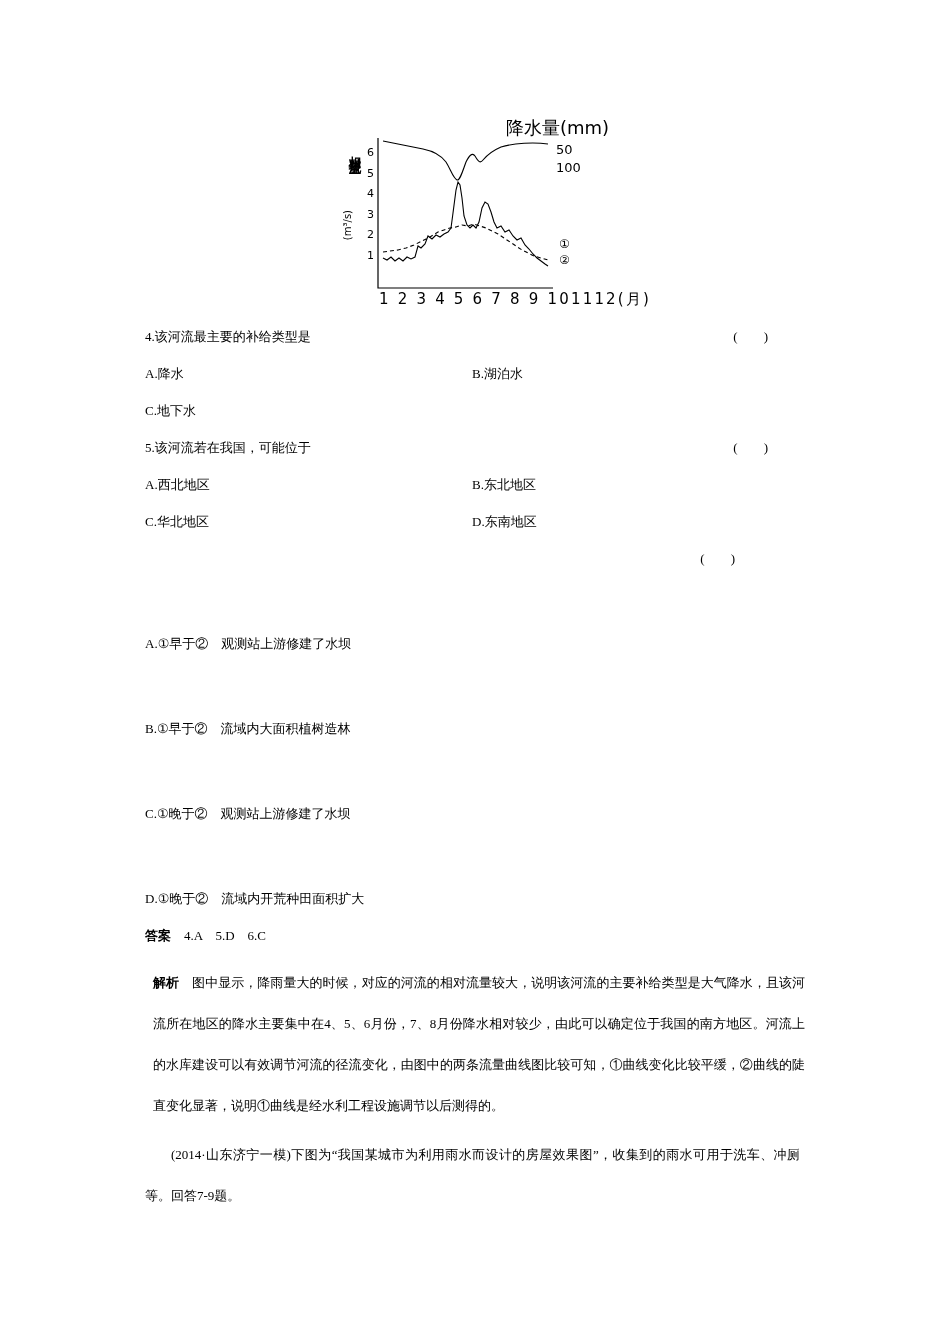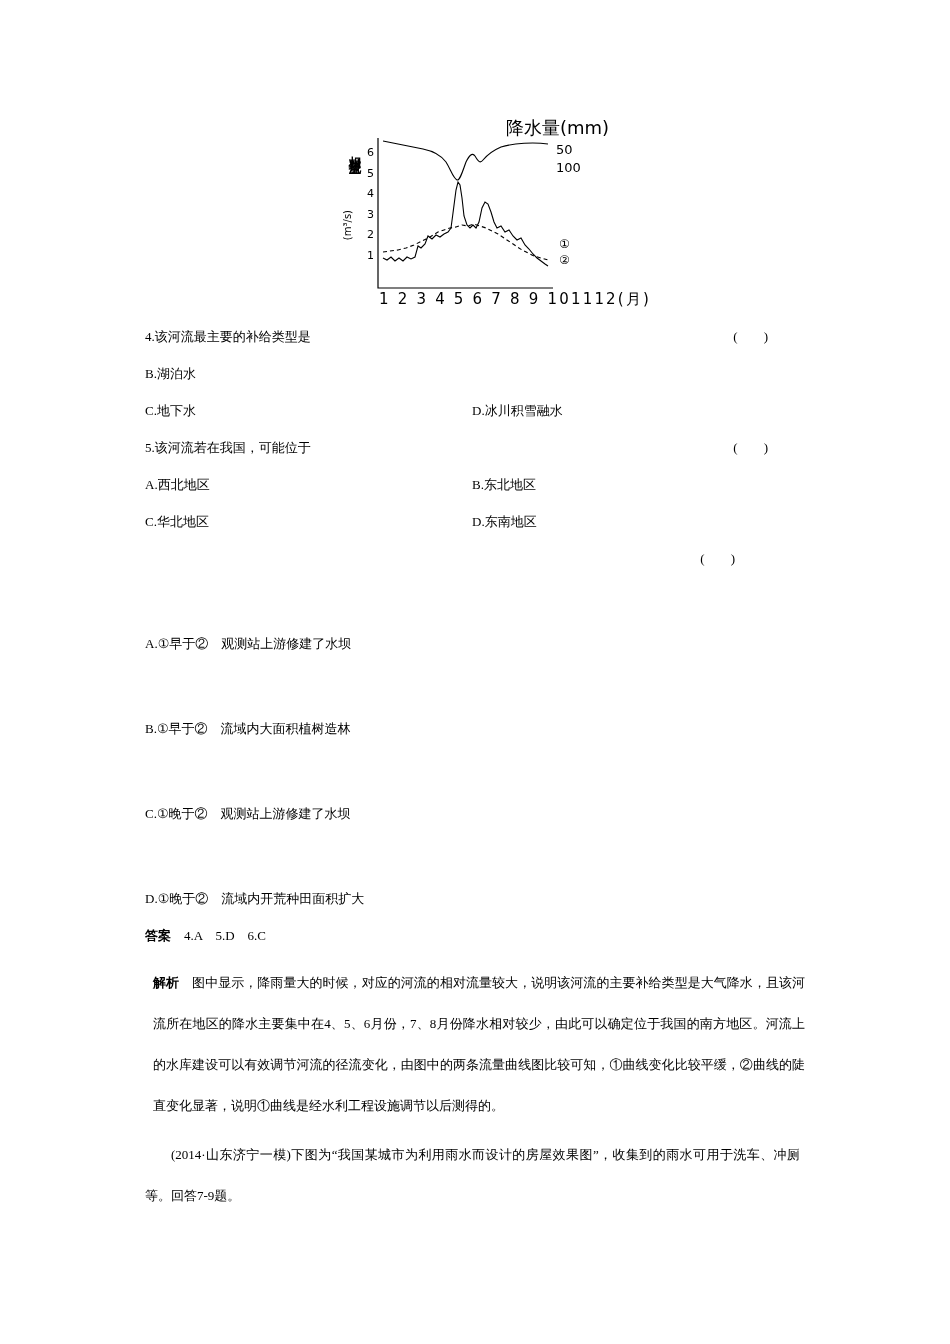--- a/index.html
+++ b/index.html
@@ -78,25 +78,25 @@
     <div class="c-leg" style="top:136px">②</div>
   </div>
 
   <div class="col">
 
     <div class="qline">
       <span>4.该河流最主要的补给类型是</span>
       <span class="brk">(　　)</span>
     </div>
     <div class="opts">
+      <span>A.降水</span>
       <span>B.湖泊水</span>
     </div>
     <div class="opts">
       <span>C.地下水</span>
-      <span>D.冰川积雪融水</span>
     </div>
 
     <div class="qline">
       <span>5.该河流若在我国，可能位于</span>
       <span class="brk">(　　)</span>
     </div>
     <div class="opts">
       <span>A.西北地区</span>
       <span>B.东北地区</span>
     </div>

